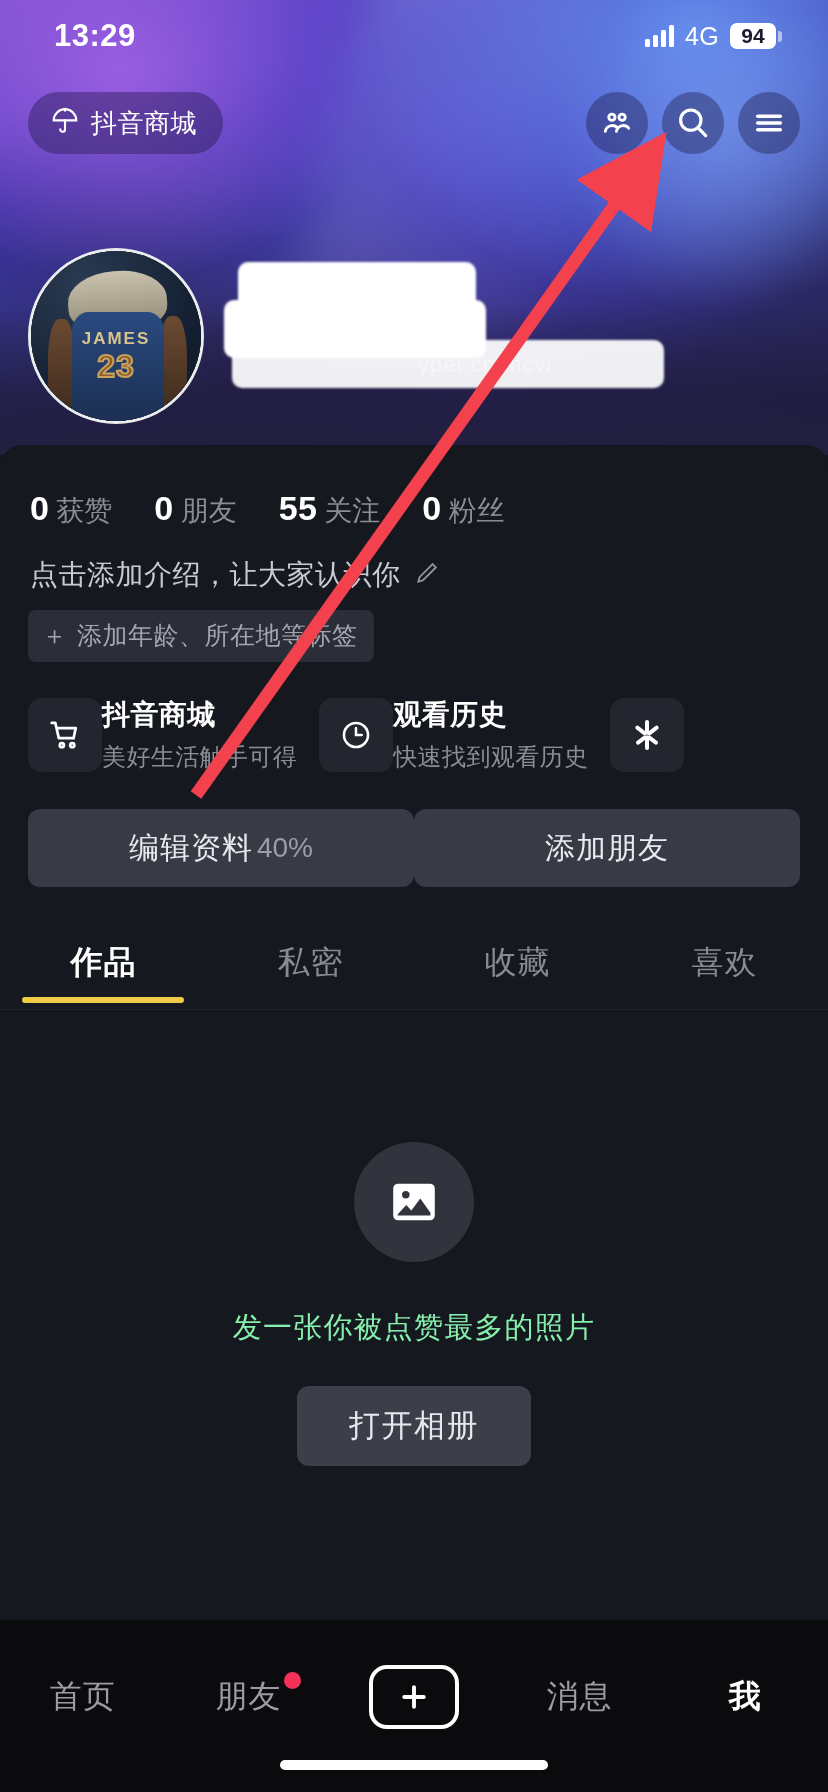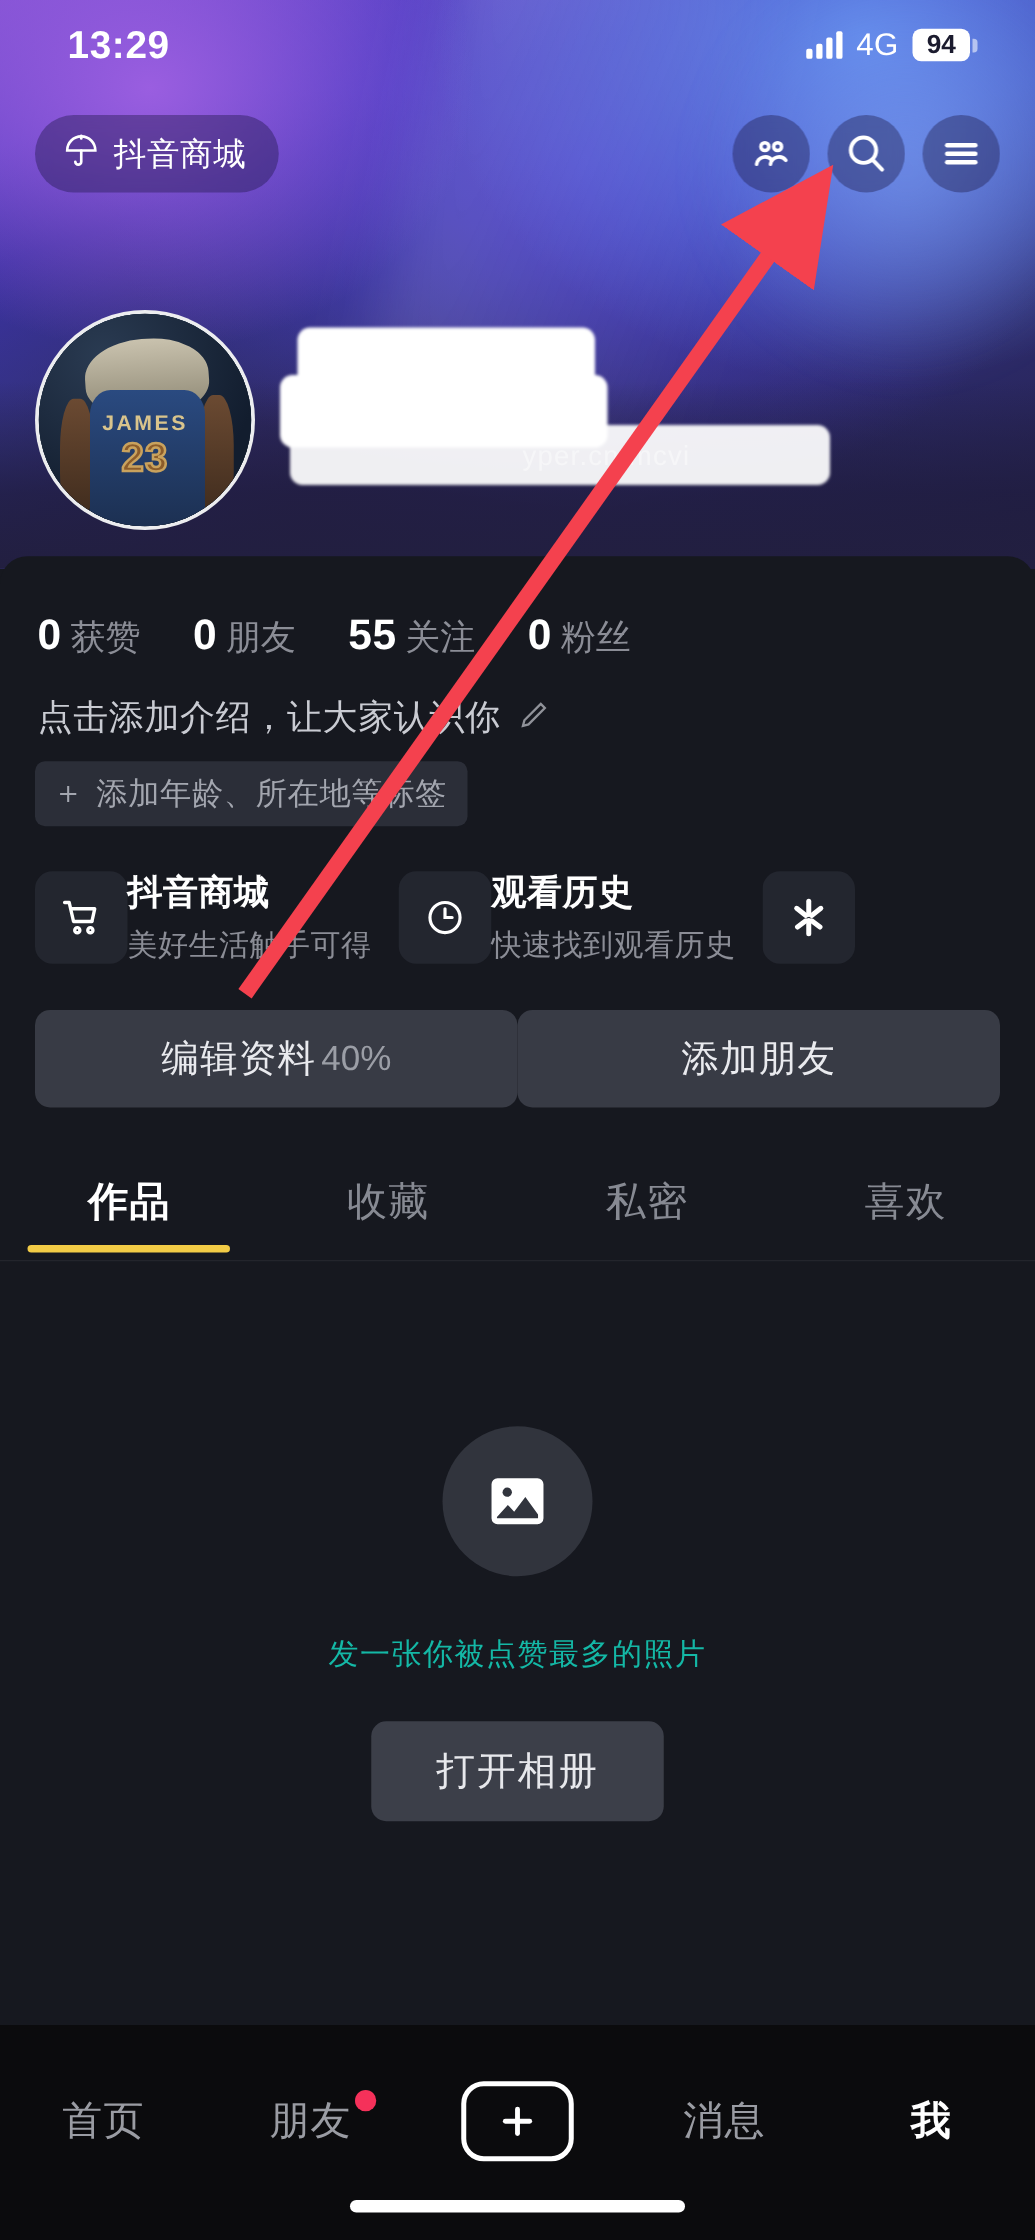--- a/index.html
+++ b/index.html
@@ -186,21 +186,21 @@
     background:#f2cb46; border-radius:3px;
   }
   .tab-divider{ height:1px; background:#23252c; }
 
   
   .empty{ display:flex; flex-direction:column; align-items:center; padding-top:132px; }
   .empty-ic{
     width:120px; height:120px; border-radius:50%; background:#31343d;
     display:flex; align-items:center; justify-content:center;
   }
-  .empty-txt{ margin-top:46px; font-size:24px; color:#14b8a6; letter-spacing:1.2px; }
+  .empty-txt{ margin-top:46px; font-size:29px; color:#86efac; letter-spacing:1.2px; }
   .empty-btn{
     margin-top:38px; background:#3c3f49; border-radius:12px;
     padding:19px 52px; font-size:31px; color:#e7e8ec; letter-spacing:1.5px;
   }
 
   
   .bottomnav{
     position:absolute; left:0; bottom:0; width:828px; height:172px;
     background:#0b0b0d; z-index:7;
     display:flex; align-items:flex-start; justify-content:space-around;
@@ -393,24 +393,24 @@
     <div class="act">
       <span class="main">添加朋友</span>
     </div>
   </div>
 
   <div class="tabs">
     <div class="tab active">
       <span>作品</span>
     </div>
     <div class="tab">
+      <span>私密</span>
+    </div>
+    <div class="tab">
       <span>收藏</span>
-    </div>
-    <div class="tab">
-      <span>私密</span>
     </div>
     <div class="tab">
       <span>喜欢</span>
     </div>
     <div class="tab-underline"></div>
   </div>
   <div class="tab-divider"></div>
 
   <div class="empty">
     <div class="empty-ic">

